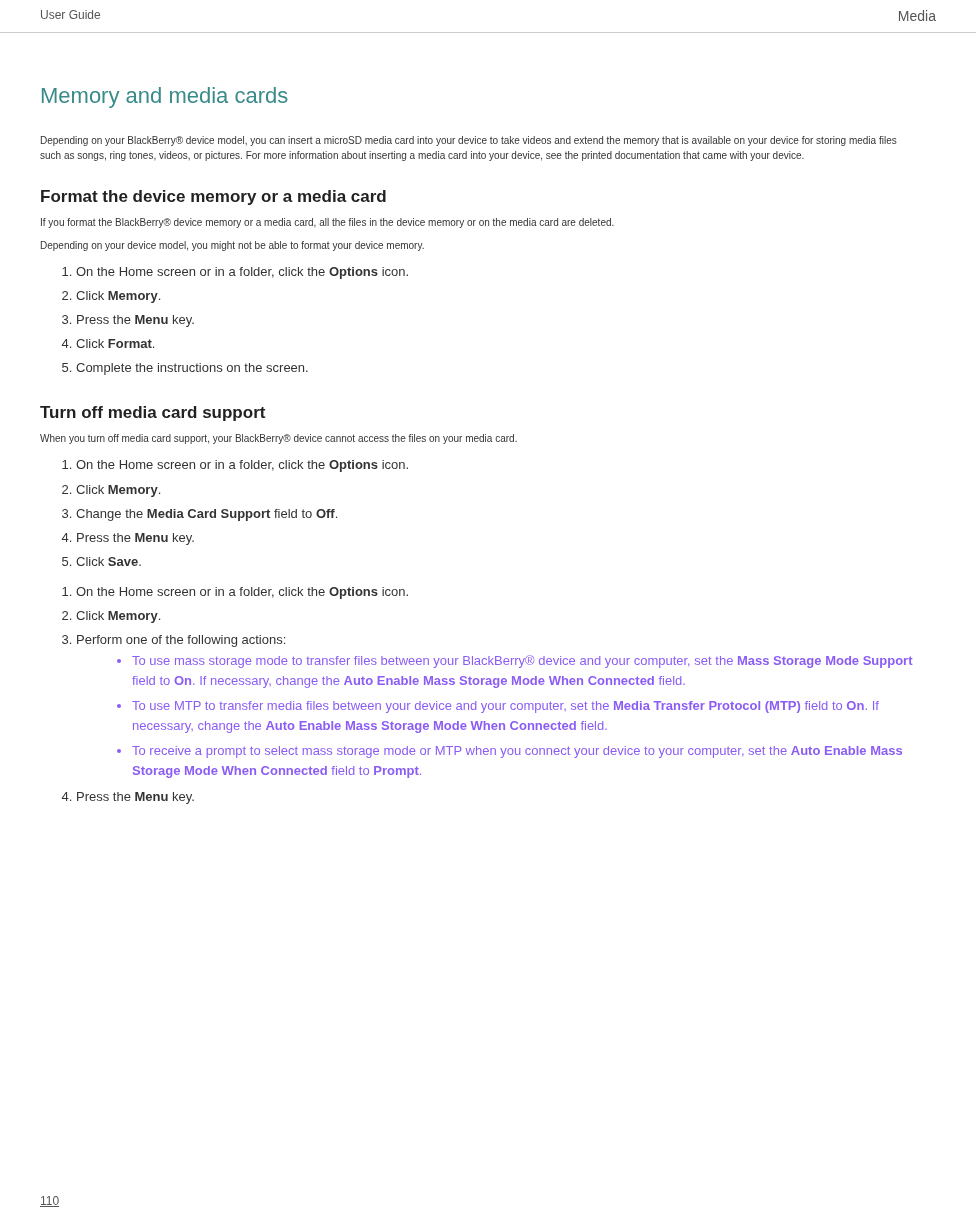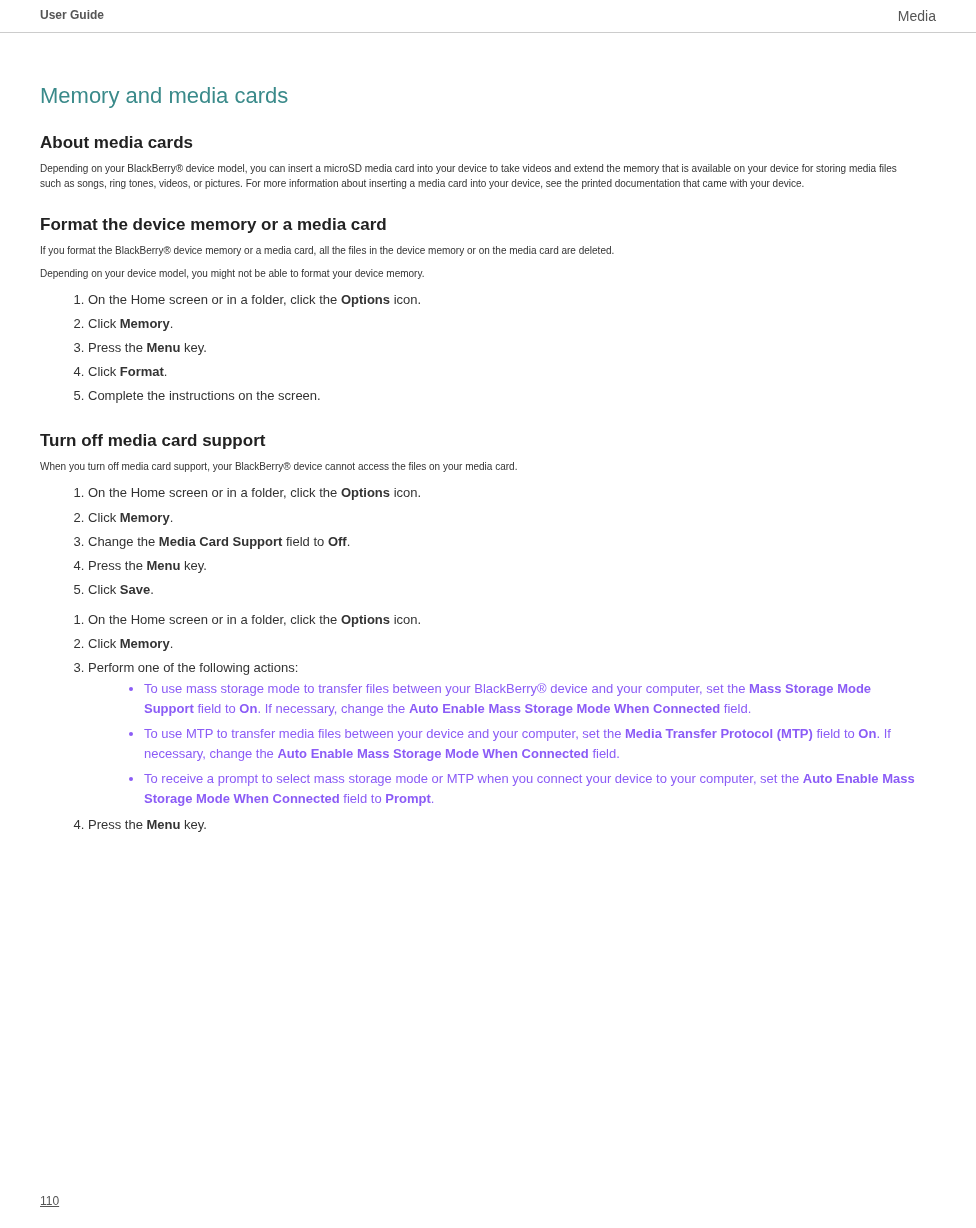--- a/index.html
+++ b/index.html
@@ -22,21 +22,20 @@
       display: flex;
       justify-content: space-between;
       align-items: flex-start;
       padding: 8px 40px 8px 40px;
       border-bottom: 1px solid #ccc;
     }
 
     .page-header-left {
       font-size: 12px;
       color: #555;
-      font-weight: bold;
     }
 
     .page-header-right {
       font-size: 14px;
       color: #555;
     }
 
     .page-content {
       padding: 30px 60px 40px 40px;
     }
@@ -59,21 +58,21 @@
 
     .body-text {
       font-size: 10px;
       color: #333;
       line-height: 1.5;
       margin-bottom: 8px;
     }
 
     .ordered-list {
       list-style-type: decimal;
-      margin-left: 48px;
+      margin-left: 36px;
       margin-bottom: 8px;
     }
 
     .ordered-list li {
       font-size: 13px;
       color: #333;
       line-height: 1.7;
       margin-bottom: 2px;
     }
 
@@ -109,21 +108,20 @@
 <div class="page-header">
   <span class="page-header-left">User Guide</span>
   <span class="page-header-right">Media</span>
 </div>
 
 <div class="page-content">
 
   <h1 class="section-title-teal">Memory and media cards</h1>
 
   <div>
-    <h2 class="subsection-title">About media cards</h2>
     <p class="body-text">
       Depending on your BlackBerry® device model, you can insert a microSD media card into your device to take videos and extend the memory that is available on your device for storing media files such as songs, ring tones, videos, or pictures. For more information about inserting a media card into your device, see the printed documentation that came with your device.
     </p>
   </div>
 
   <div>
     <h2 class="subsection-title">Format the device memory or a media card</h2>
     <p class="body-text">
       If you format the BlackBerry® device memory or a media card, all the files in the device memory or on the media card are deleted.
     </p>

